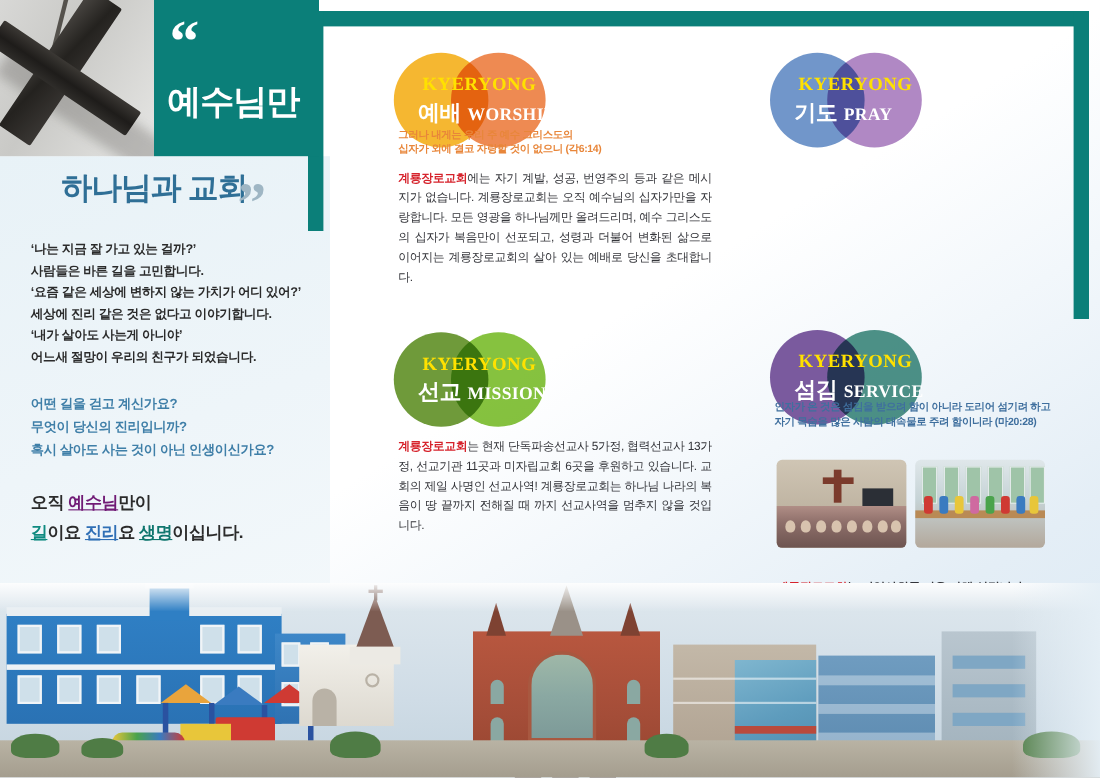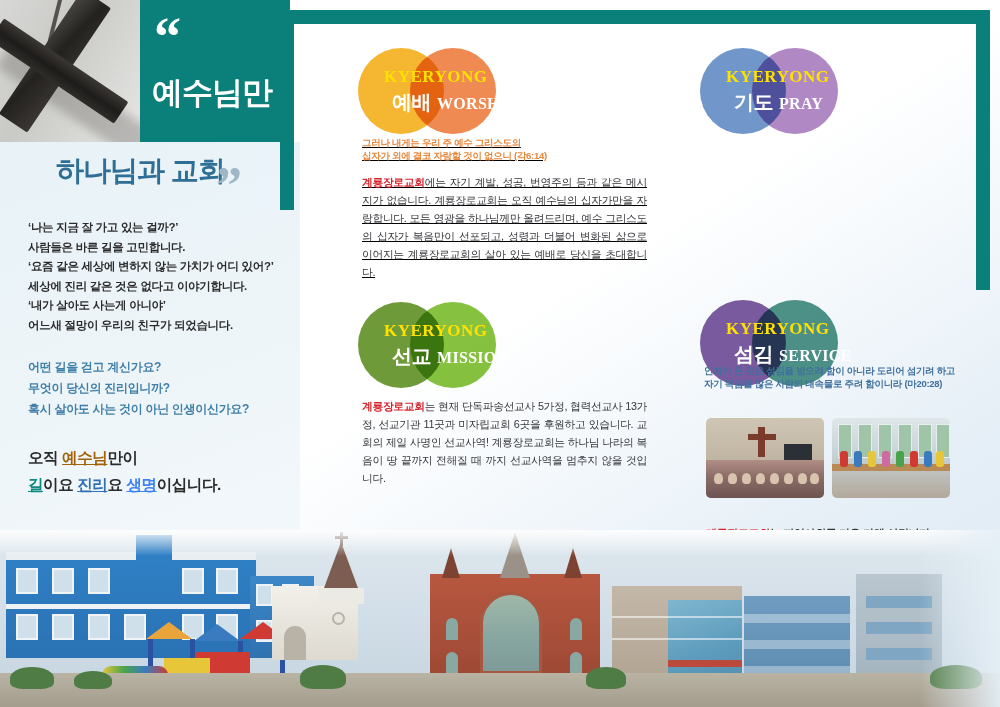--- a/index.html
+++ b/index.html
@@ -80,58 +80,58 @@
     font-family:"Liberation Serif", serif;
     font-size:52px; font-weight:bold; color:#9fb6c4; line-height:1;
     letter-spacing:-2px;
   }
 
   
   .left-copy { position:absolute; left:28px; top:218px; width:256px; }
   .lc-dark { font-size:11.5px; line-height:19.5px; color:#2b2b2b; font-weight:bold; letter-spacing:-.3px; }
   .lc-blue { margin-top:22px; font-size:12px; line-height:21px; color:#3f7fa8; font-weight:bold; letter-spacing:-.3px; }
   .lc-final { margin-top:24px; font-size:15.5px; line-height:27px; color:#2b2b2b; font-weight:bold; letter-spacing:-.4px; }
-  .hl-red   { color:#a16207; text-decoration:underline; }
+  .hl-red   { color:#701a75; text-decoration:underline; }
   .hl-teal  { color:#0f8a80; text-decoration:underline; }
   .hl-blue  { color:#2f6fb5; text-decoration:underline; }
-  .hl-green { color:#3b82f6; text-decoration:underline;margin-top:36px; }
+  .hl-green { color:#0f766e; text-decoration:underline;margin-top:36px; }
 
   
   .venn { position:absolute; width:180px; height:86px; }
   .venn .c { position:absolute; top:0; width:86px; height:86px; border-radius:50%; }
   .venn .cL { left:0; }
   .venn .cR { left:52px; mix-blend-mode:multiply; }
   .venn .ktxt {
     position:absolute; left:26px; top:19px; z-index:4;
     font-family:"Liberation Serif", serif;
     font-size:17px; font-weight:bold; color:#ffe100; letter-spacing:.5px;
     white-space:nowrap;
   }
   .venn .krow {
     position:absolute; left:22px; top:41px; z-index:4; white-space:nowrap;
-    display:flex; align-items:baseline; gap:6px;margin-left:12px;
+    display:flex; align-items:baseline; gap:6px;
   }
   .venn .kor { font-size:20px; font-weight:bold; color:#ffffff; letter-spacing:-.5px; }
   .venn .eng {
     font-family:"Liberation Serif", serif;
     font-size:16px; font-weight:bold; color:#ffffff; letter-spacing:.3px;
   }
 
   
   .sec { position:absolute; width:285px; }
   .sec .verse {
     font-size:9.5px; line-height:13px; font-weight:bold; letter-spacing:-.3px;
   }
   .sec .body {
     margin-top:11px; font-size:10.8px; line-height:18px; color:#34353a;
     text-align:justify; letter-spacing:-.35px;
   }
   .sec .body b { color:#d6232c; }
 
-  #sec-worship { left:362px; top:136px;text-decoration:underline; }
+  #sec-worship { left:362px; top:116px; }
   #sec-pray    { left:704px; top:132px; }
   #sec-mission { left:362px; top:386px; }
   #sec-service { left:704px; top:364px; }
 
   #sec-worship .verse { color:#e8863a; }
   #sec-pray .verse    { color:#8b63a8; }
   #sec-mission .verse { color:#4a9c3f; }
   #sec-service .verse { color:#3f6f9e; }
 
   

